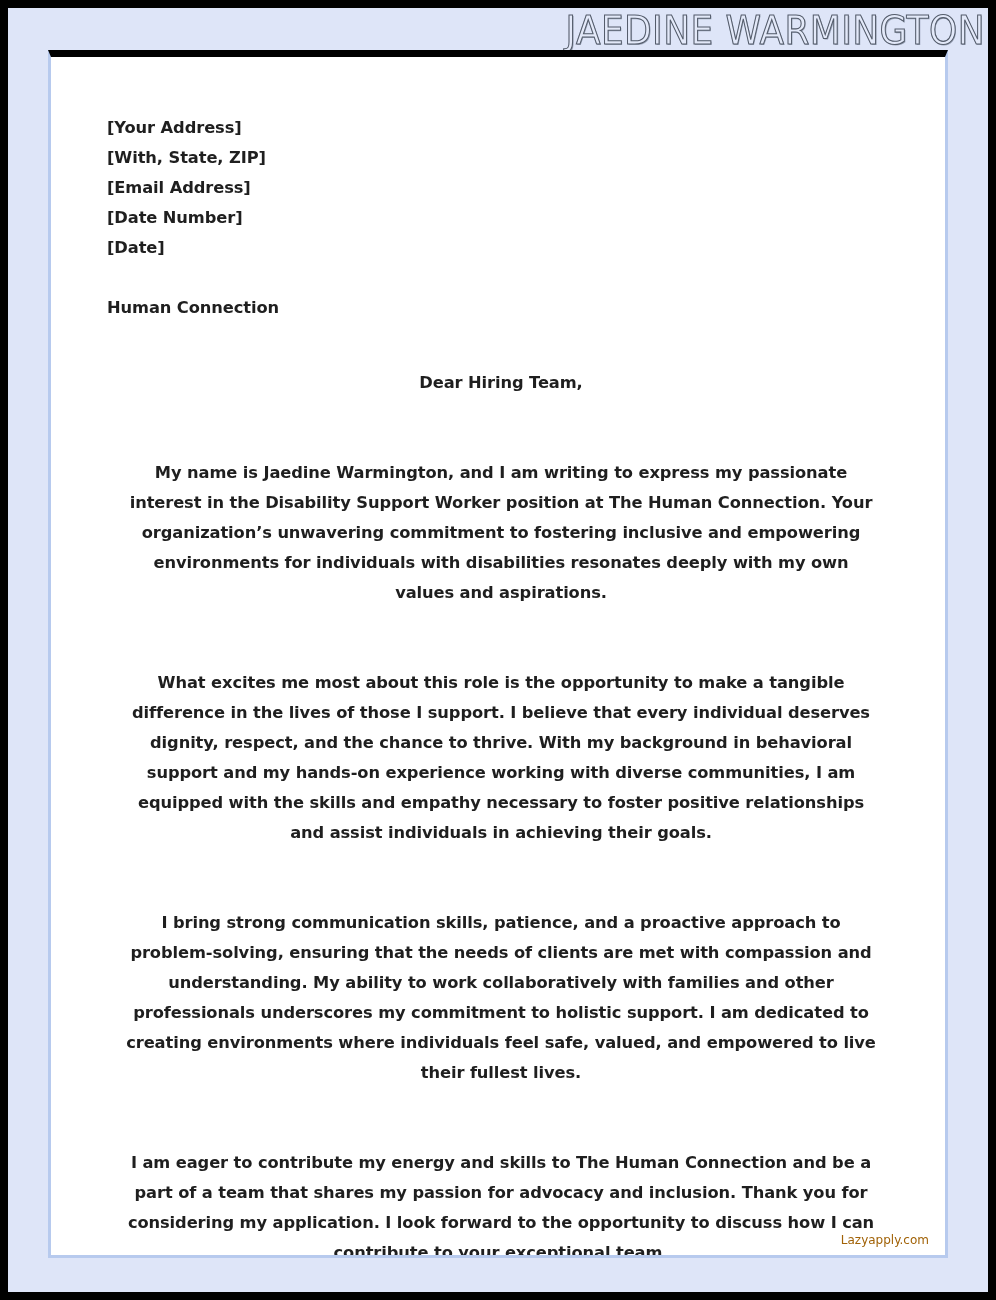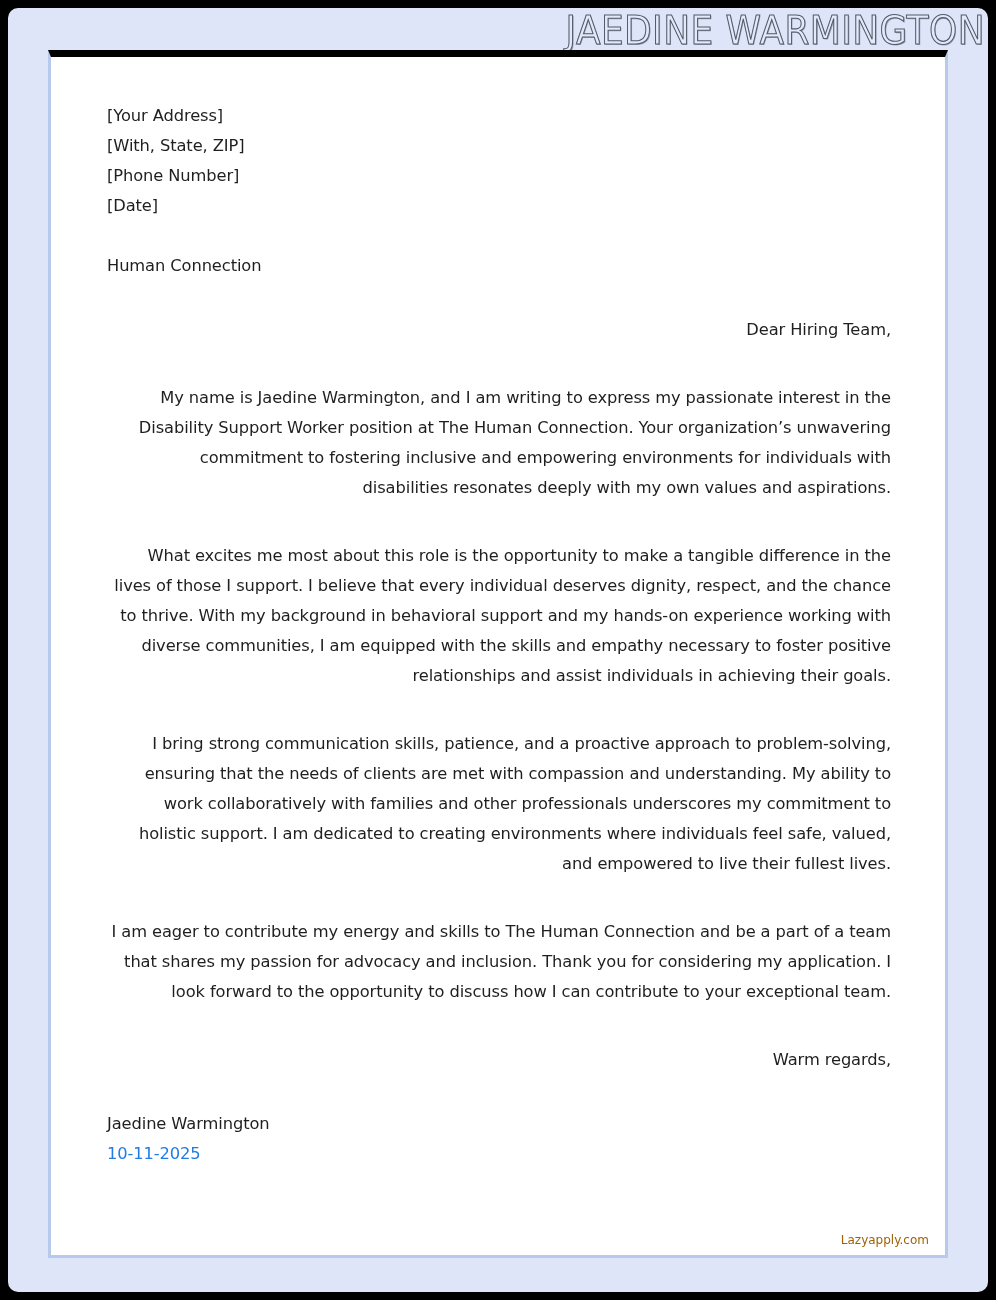--- a/index.html
+++ b/index.html
@@ -26,21 +26,20 @@
     padding: 8px 8px 8px 8px;
   }
 
   
   .canvas {
     position: relative;
     width: 100%;
     height: 100%;
     background: #dee5f8;
     box-sizing: border-box;
-    border-radius: 10px;
   }
 
   
   .header-band {
     position: absolute;
     left: 0;
     top: 0;
     width: 100%;
     height: 44px;
     display: flex;
@@ -78,41 +77,42 @@
     border-left: 3px solid #b7caee;
     border-right: 3px solid #b7caee;
     border-bottom: 3px solid #b7caee;
     overflow: hidden;
   }
 
   .letter-inner {
     position: relative;
     width: 100%;
     height: 100%;
-    padding: 44px 50px 0 56px;
+    padding: 56px 50px 0 56px;
     box-sizing: border-box;
+    font-weight: bold;
   }
 
   
   .doc-text {
     font-family: "DejaVu Sans", sans-serif;
     font-size: 16.3px;
     line-height: 30px;
     color: #1f1f1f;
     letter-spacing: -0.1px;
   }
 
   .addr-block { margin: 0; }
   .addr-line { display: block; }
 
   .block-gap { height: 30px; }
 
   .para {
-    margin: 4px;
-    text-align: right;
+    margin: 15px;
+    text-align: center;
   }
 
   .recipient-line { display: block; }
 
   .sign-name { display: block; }
 
   .doc-date {
     display: block;
     color: #1f7ce4;
   }
@@ -137,21 +137,22 @@
     <div class="header-band">
       <div class="header-name">JAEDINE WARMINGTON</div>
     </div>
 
     <div class="letter-card">
       <div class="letter-inner doc-text">
 
         <div class="addr-block">
           <span class="addr-line">[Your Address]</span>
           <span class="addr-line">[With, State, ZIP]</span>
-          <span class="addr-line">[Phone Number]</span>
+          <span class="addr-line">[Email Address]</span>
+          <span class="addr-line">[Date Number]</span>
           <span class="addr-line">[Date]</span>
         </div>
 
         <div class="block-gap"></div>
 
         <div class="addr-block">
           <span class="recipient-line">Human Connection</span>
         </div>
 
         <div class="block-gap"></div>

